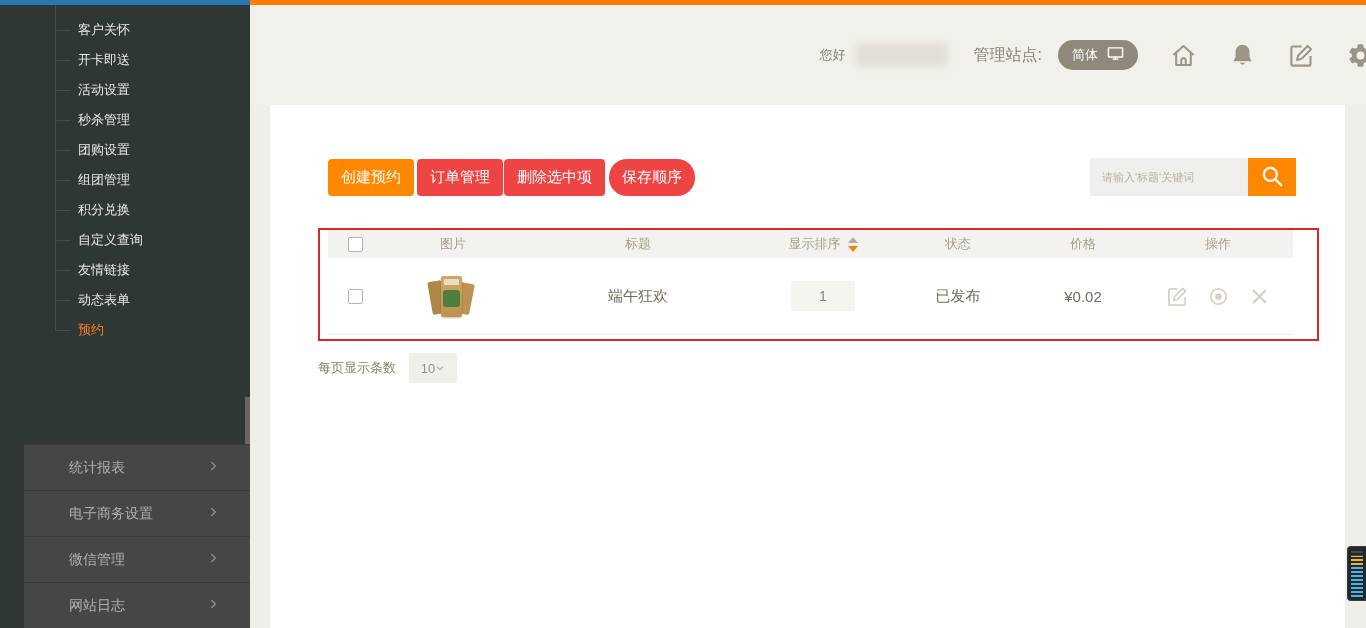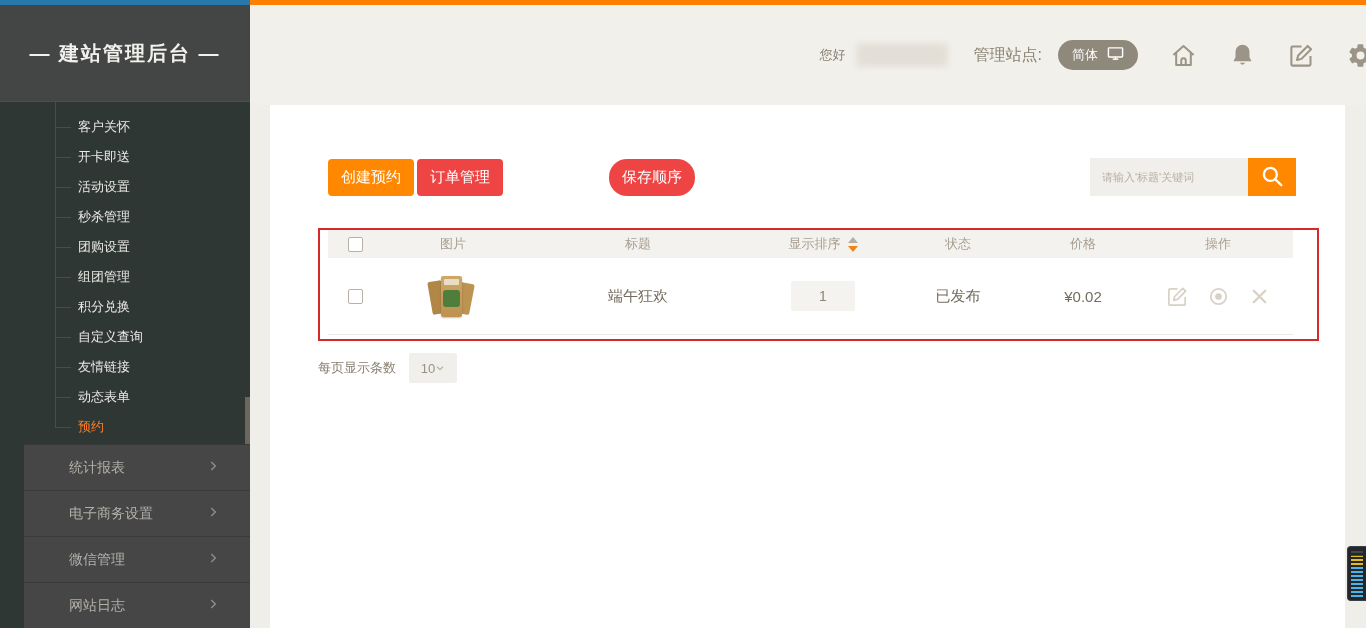--- a/index.html
+++ b/index.html
@@ -92,21 +92,20 @@
   .eq-stripes { position:absolute; inset:3px; background:linear-gradient(to bottom,
                  #41464d 0 12%, #e3bb1f 12% 34%, #4ab4e8 34% 100%); }
   .eq-gaps { position:absolute; inset:0; background:repeating-linear-gradient(to bottom,
               transparent 0 2px, #23262b 2px 4px); }
 </style>
 </head>
 <body>
 
 <div class="sidebar">
   <div class="side-topbar"></div>
-  <div class="logo">— 建站管理后台 —</div>
   <ul class="submenu">
     <div class="treeline"></div>
     <li>客户关怀</li>
     <li>开卡即送</li>
     <li>活动设置</li>
     <li>秒杀管理</li>
     <li>团购设置</li>
     <li>组团管理</li>
     <li>积分兑换</li>
     <li>自定义查询</li>
@@ -195,20 +194,21 @@
           <path d="M7.5 5.5a8 8 0 1 0 9 0"></path>
         </svg>
     </button>
   </div>
 </div>
 
 <div class="panel">
 
   <button class="btn btn-orange">创建预约</button>
   <button class="btn btn-gray btn-orders">订单管理</button>
+  <button class="btn btn-gray btn-delete">删除选中项</button>
   <button class="btn btn-gray btn-save">保存顺序</button>
 
   <input class="search-input" type="text" placeholder="请输入'标题'关键词" style="">
   <button class="search-btn">
     <span><svg viewBox="0 0 24 24" fill="none" stroke-width="2.2" stroke-linecap="round">
           <circle cx="10.5" cy="10.5" r="6"></circle>
           <line x1="15" y1="15" x2="20.5" y2="20.5"></line>
         </svg></span>
   </button>
 

